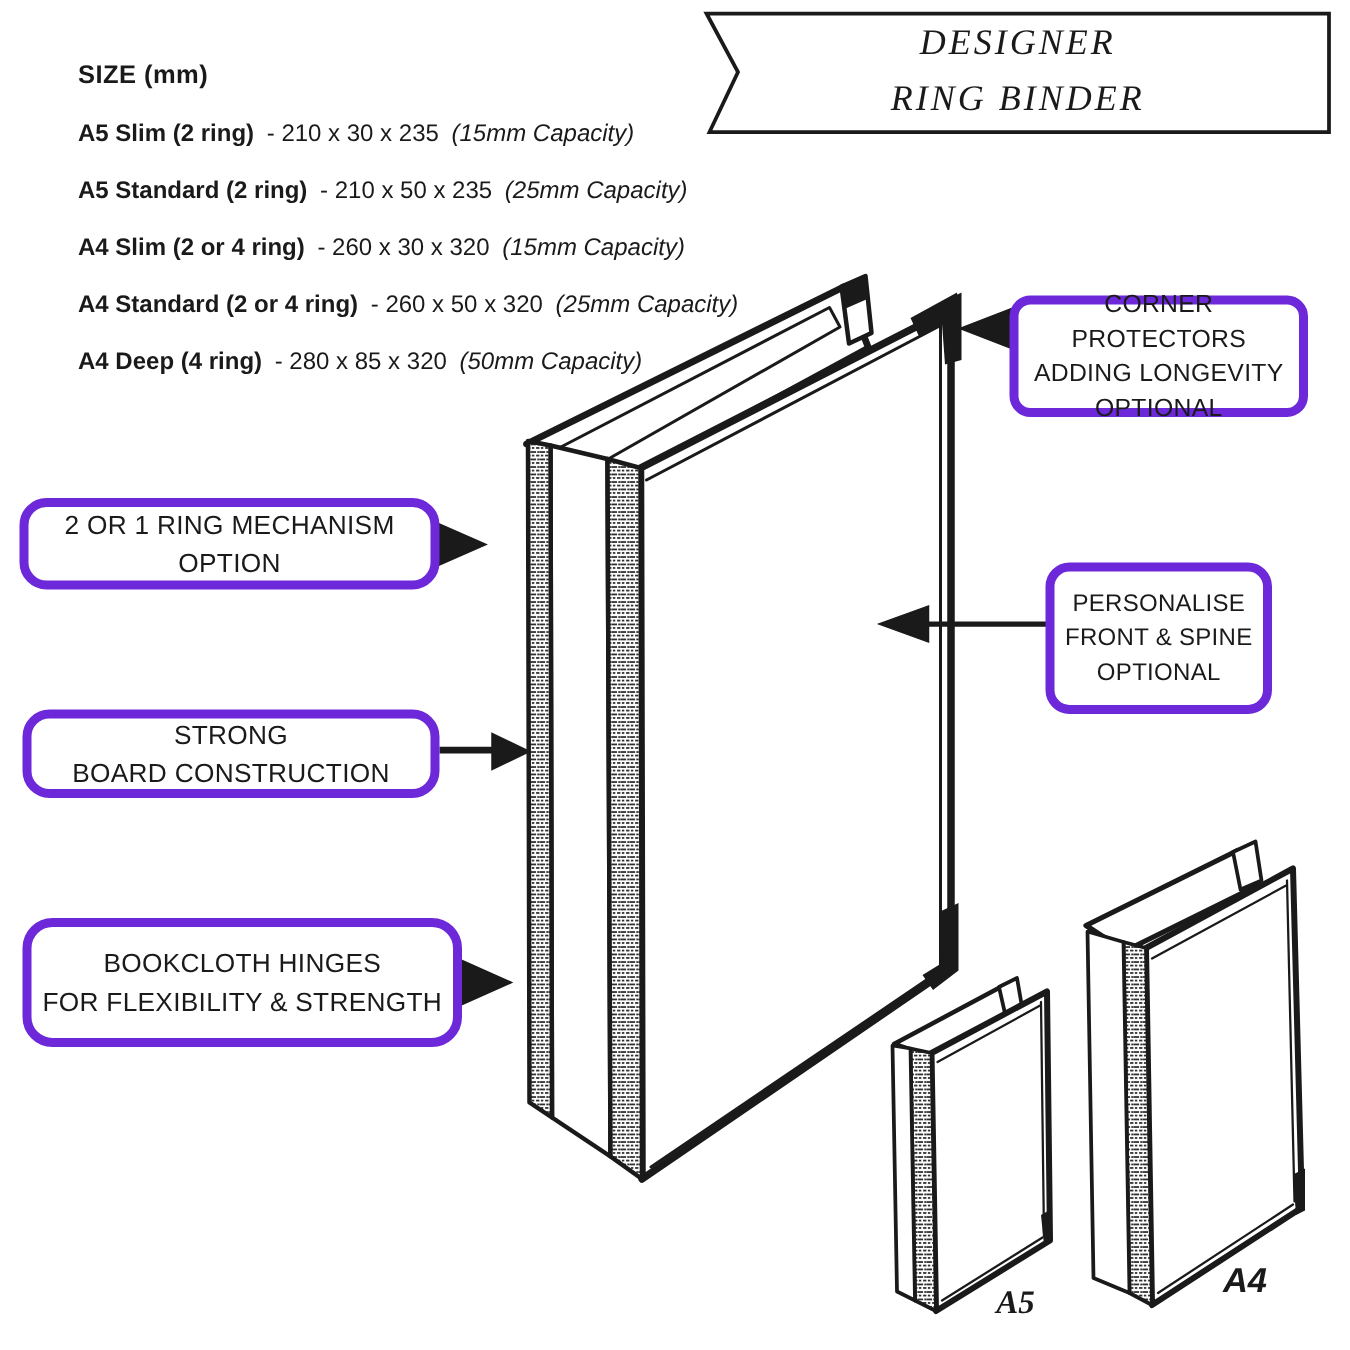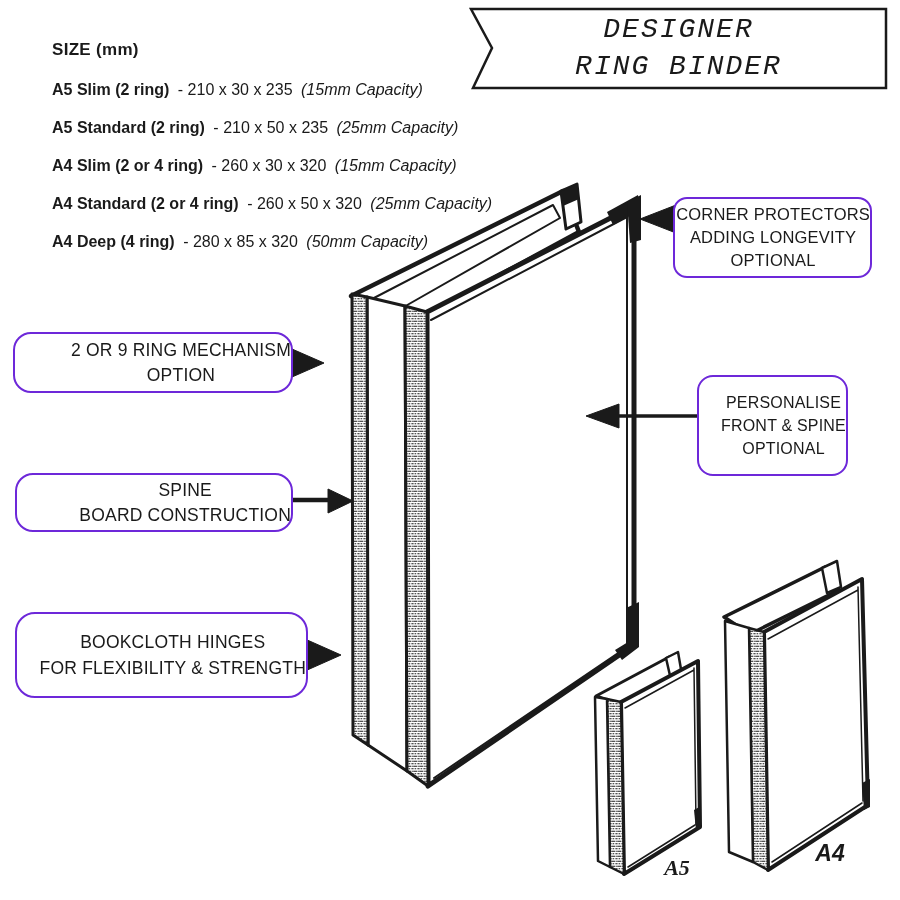--- a/index.html
+++ b/index.html
@@ -3,36 +3,36 @@
 <meta charset="utf-8">
 <style>
   html,body{margin:0;padding:0;background:#ffffff;}
   body{width:900px;height:900px;font-family:"Liberation Sans",sans-serif;color:#1a1a1a;}
   .page{position:relative;width:900px;height:900px;overflow:hidden;background:#fff;}
   svg.diagram{position:absolute;left:0;top:0;z-index:1;}
 
   
   .title-banner-text{
     position:absolute;left:472px;top:11px;width:413px;z-index:2;
-    text-align:center;font-family:Liberation Mono, monospace;font-style:italic;
-    font-size:28px;line-height:37px;letter-spacing:2px;color:#1a1a1a;
+    text-align:center;font-family:Liberation Serif, serif;font-style:italic;
+    font-size:24px;line-height:37px;letter-spacing:2px;color:#1a1a1a;
   }
 
   
   .size-list{position:absolute;left:52px;top:40px;z-index:2;}
   .size-heading{font-weight:bold;font-size:17px;letter-spacing:.3px;margin:0 0 21px 0;}
   .size-item{font-size:16px;margin:0 0 20px 0;white-space:nowrap;}
   .size-item .name{font-weight:bold;}
   .size-item .dims{margin-left:4px;}
   .size-item .capacity{font-style:italic;margin-left:4px;}
 
   
   .callout{
     position:absolute;z-index:2;box-sizing:border-box;background:#fff;
-    border:2px solid #6d28d9;display:flex;align-items:center;justify-content:flex-end;
+    border:6px solid #6d28d9;display:flex;align-items:center;justify-content:center;
     text-align:center;letter-spacing:.2px;color:#1a1a1a;
   }
   .callout-corner{left:673px;top:197px;width:199px;height:81px;border-radius:14px;font-size:16.5px;line-height:23px;}
   .callout-ring{left:13px;top:332px;width:280px;height:61px;border-radius:18px;font-size:17.5px;line-height:25px;}
   .callout-personalise{left:697px;top:375px;width:151px;height:101px;border-radius:16px;font-size:16px;line-height:23px;}
   .callout-strong{left:15px;top:473px;width:278px;height:59px;border-radius:18px;font-size:17.5px;line-height:25px;}
   .callout-bookcloth{left:15px;top:612px;width:293px;height:86px;border-radius:20px;font-size:17.5px;line-height:26px;}
 
   
   .binder-label{position:absolute;z-index:2;font-weight:bold;font-style:italic;text-align:center;}
@@ -145,36 +145,36 @@
   <div class="callout callout-corner">
     <div>
       <div>CORNER PROTECTORS</div>
       <div>ADDING LONGEVITY</div>
       <div>OPTIONAL</div>
     </div>
   </div>
 
   <div class="callout callout-ring">
     <div>
-      <div>2 OR 9 RING MECHANISM</div>
+      <div>2 OR 1 RING MECHANISM</div>
       <div>OPTION</div>
     </div>
   </div>
 
   <div class="callout callout-personalise">
     <div>
       <div>PERSONALISE</div>
       <div>FRONT &amp; SPINE</div>
       <div>OPTIONAL</div>
     </div>
   </div>
 
   <div class="callout callout-strong">
     <div>
-      <div>SPINE</div>
+      <div>STRONG</div>
       <div>BOARD CONSTRUCTION</div>
     </div>
   </div>
 
   <div class="callout callout-bookcloth">
     <div>
       <div>BOOKCLOTH HINGES</div>
       <div>FOR FLEXIBILITY &amp; STRENGTH</div>
     </div>
   </div>

